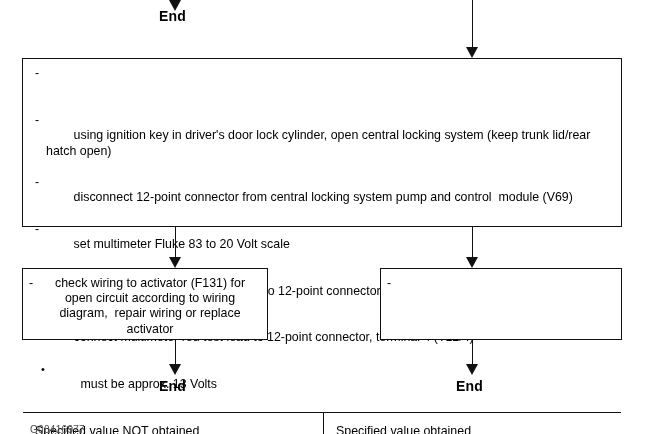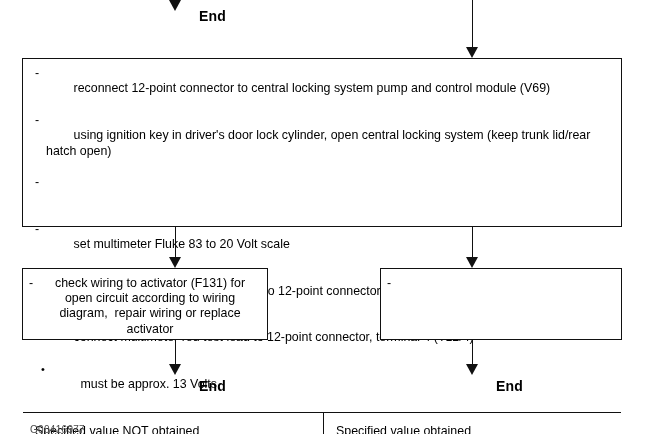--- a/index.html
+++ b/index.html
@@ -32,21 +32,20 @@
     border-left: 6px solid transparent;
     border-right: 6px solid transparent;
     border-top: 11px solid #111111;
   }
   .endlabel {
     position: absolute;
     font-size: 14px;
     font-weight: bold;
     letter-spacing: 0.2px;
     white-space: nowrap;
-    margin-left: 40px;
   }
 
   .box {
     position: absolute;
     border: 1.6px solid #111111;
     background: #ffffff;
     box-sizing: border-box;
   }
 
   
@@ -154,28 +153,28 @@
   <div class="arrowhead" style="left:169px; top:0px;"></div>
   <div class="endlabel" style="left:159px; top:8px;">End</div>
 
   <div class="vline" style="left:472px; top:0px; height:47px;"></div>
   <div class="arrowhead" style="left:466px; top:47px;"></div>
 
   <div class="box" id="main-box">
 
     <div class="steps">
       <div class="step">
-        <span class="dash">-</span><span>reconnect 12-point connector to central locking system pump and control module (V69)</span>
+        <span class="dash">-</span>
       </div>
       <div class="step">
         <span class="dash">-</span><span>using ignition key in driver's door lock cylinder, open central locking system (keep trunk lid/rear
 hatch open)</span>
       </div>
       <div class="step">
-        <span class="dash">-</span>
+        <span class="dash">-</span><span>disconnect 12-point connector from central locking system pump and control  module (V69)</span>
       </div>
       <div class="step">
         <span class="dash">-</span><span>set multimeter Fluke 83 to 20 Volt scale</span>
       </div>
       <div class="step">
         <span class="dash">-</span><span>connect multimeter black test lead to 12-point connector, terminal 3 (T12/3)</span>
       </div>
       <div class="step">
         <span class="dash">-</span><span>connect multimeter red test lead to 12-point connector, terminal 4 (T12/4)</span>
       </div>

